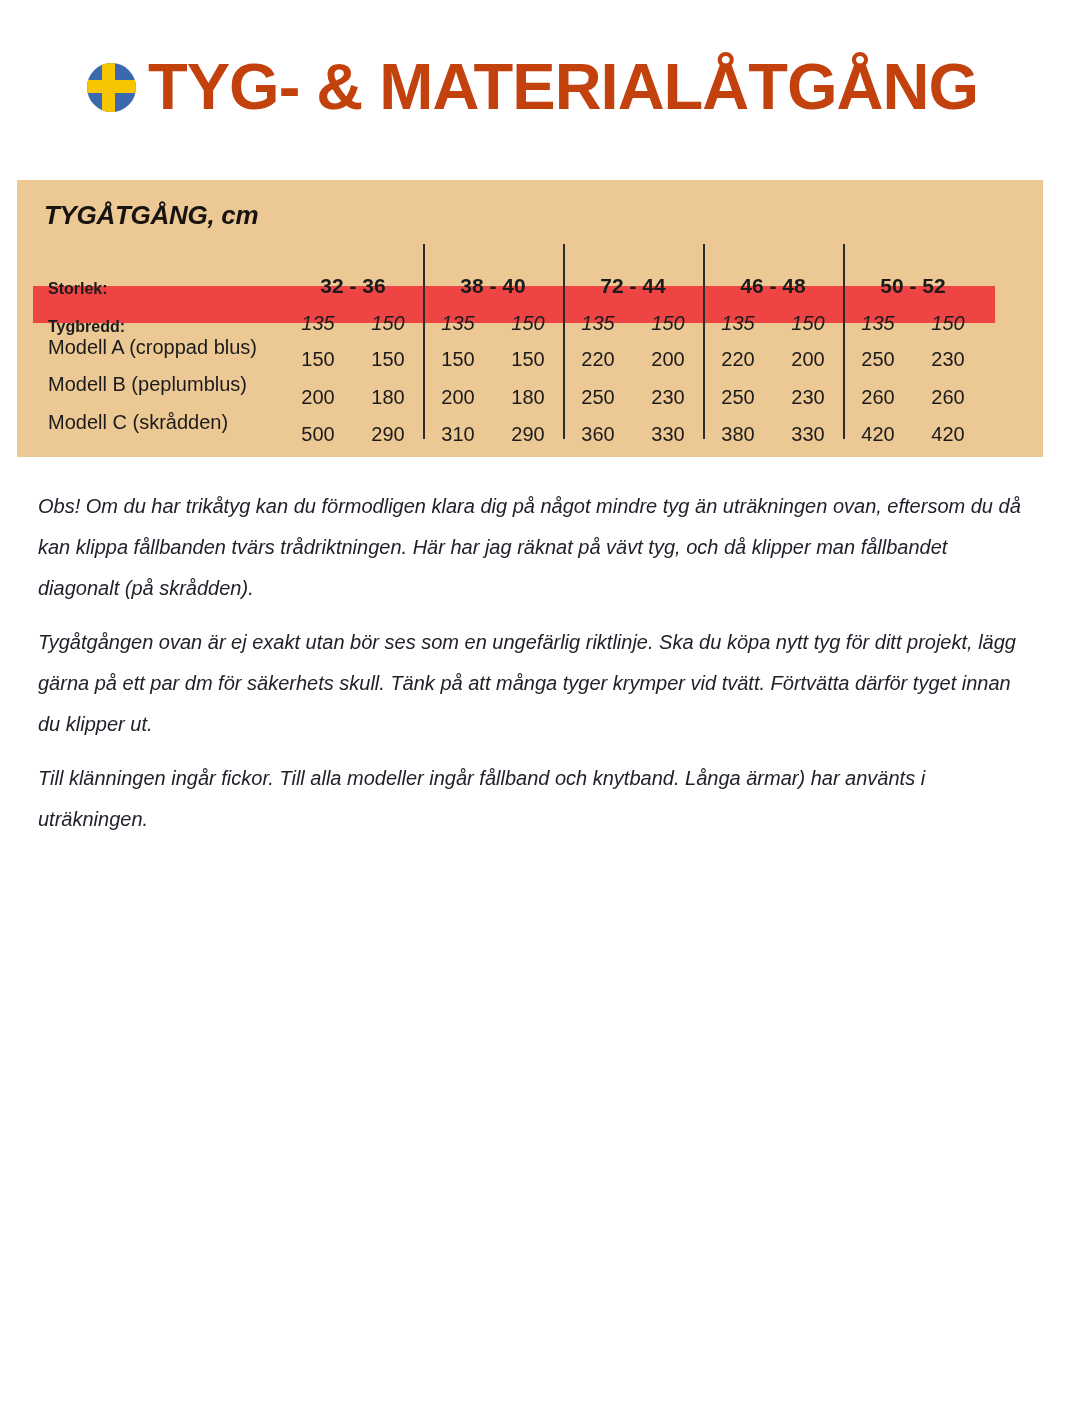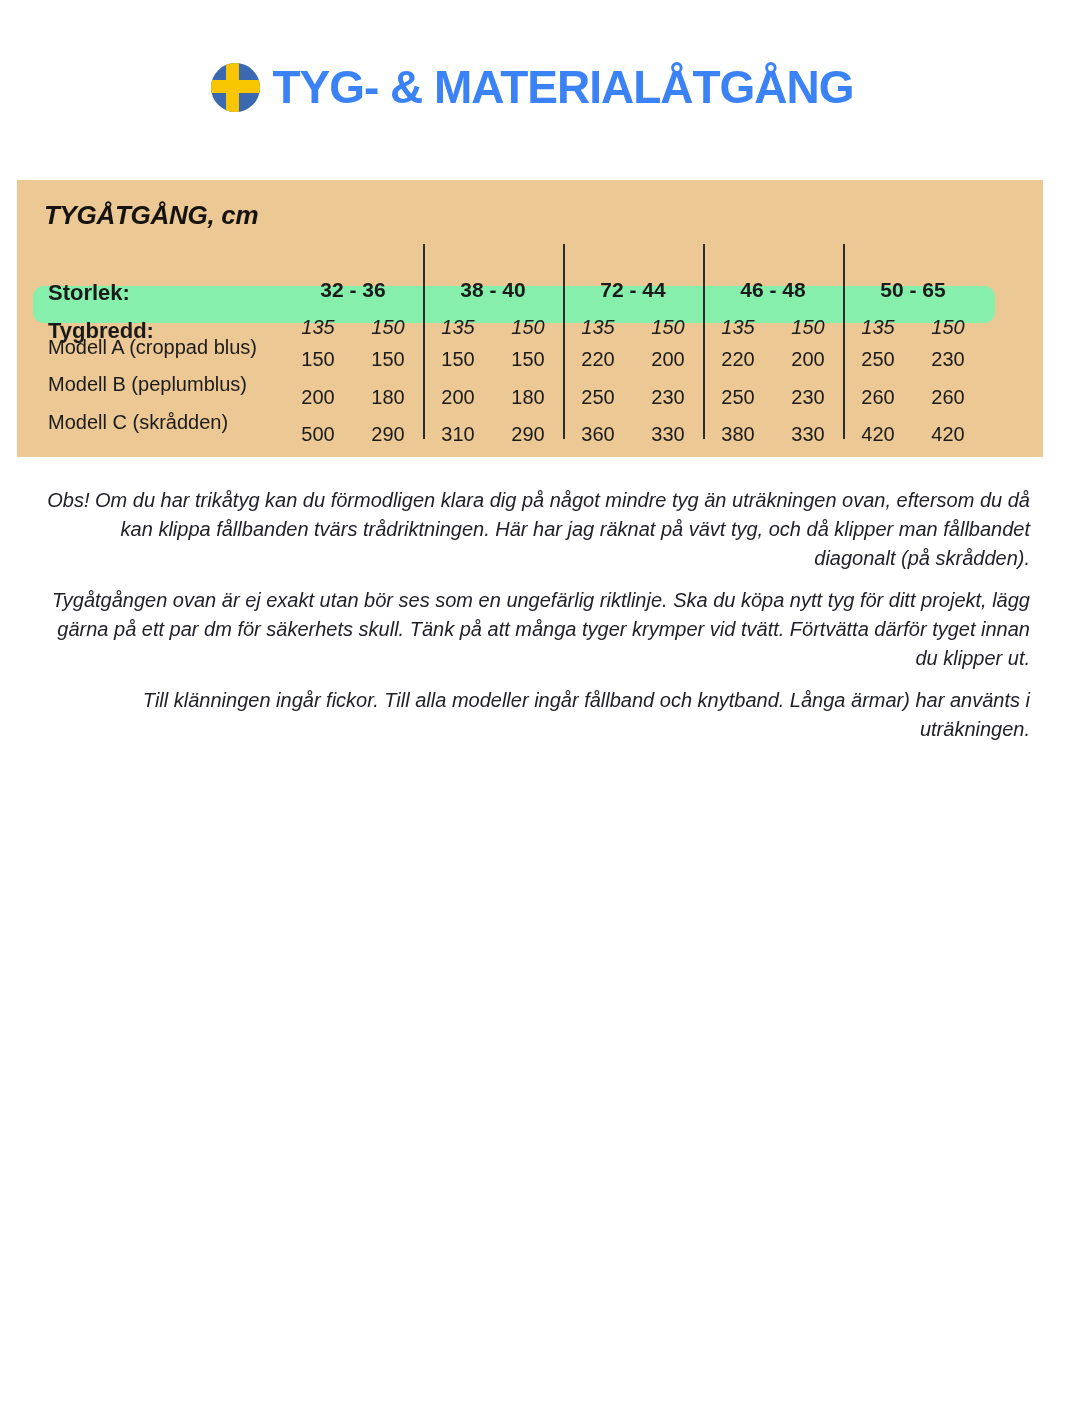--- a/index.html
+++ b/index.html
@@ -38,25 +38,25 @@
     width:27%; height:100%;
     background:#f8c600;
   }
   .flag .bar-h {
     position:absolute;
     top:36%; left:0;
     width:100%; height:27%;
     background:#f8c600;
   }
   .page-title {
-    font-size:46px;
+    font-size:65px;
     font-weight:700;
     letter-spacing:-1px;
     line-height:54px;
-    color:#3b82f6;
+    color:#c2410c;
     white-space:nowrap;
   }
 
   
   .panel {
     position:absolute;
     left:17px; top:180px;
     width:1026px; height:277px;
     background:#ecc894;
   }
@@ -75,24 +75,24 @@
     width:962px;
     z-index:1;
   }
   .t-row {
     display:grid;
     align-items:center;
     height:37.5px;
     font-size:20px;
   }
   .row-sizes  { grid-template-columns:250px repeat(5,140px); font-weight:700; font-size:21px; }
-  .row-widths { grid-template-columns:250px repeat(10,70px); background:#86efac;border-radius:11px; }
+  .row-widths { grid-template-columns:250px repeat(10,70px); background:#ef4444; }
   .row-model  { grid-template-columns:250px repeat(10,70px); }
   .cell-label { padding-left:15px; text-align:left; }
-  .row-sizes .cell-label, .row-widths .cell-label { font-weight:700; font-size:22px; font-style:normal;margin-top:32px; }
+  .row-sizes .cell-label, .row-widths .cell-label { font-weight:700; font-size:16px; font-style:normal;margin-top:32px; }
   .cell-num { text-align:center;margin-top:25px; }
   .row-widths .cell-num { font-style:italic; font-size:20px; }
   .vline {
     position:absolute;
     top:64px;
     width:2px; height:195px;
     background:#2c2c2c;
     z-index:2;
   }
   .vline-1 { left:406px; }
@@ -100,23 +100,22 @@
   .vline-3 { left:686px; }
   .vline-4 { left:826px; }
 
   
   .notes {
     position:absolute;
     left:38px; top:486px;
     width:992px;
     font-style:italic;
     font-size:20px;
-    line-height:29px;
+    line-height:41px;
     color:#21212b;
-    text-align:right;
   }
   .notes p { margin-bottom:13px; }
 </style>
 </head>
 <body>
 
 <div class="page">
 
   <div class="header">
     <span class="flag">
@@ -135,21 +134,21 @@
     <div class="vline vline-4"></div>
 
     <div class="tbl">
 
       <div class="t-row row-sizes">
         <div class="cell-label">Storlek:</div>
         <div class="cell-num">32 - 36</div>
         <div class="cell-num">38 - 40</div>
         <div class="cell-num">72 - 44</div>
         <div class="cell-num">46 - 48</div>
-        <div class="cell-num">50 - 65</div>
+        <div class="cell-num">50 - 52</div>
       </div>
 
       <div class="t-row row-widths">
         <div class="cell-label">Tygbredd:</div>
         <div class="cell-num">135</div>
         <div class="cell-num">150</div>
         <div class="cell-num">135</div>
         <div class="cell-num">150</div>
         <div class="cell-num">135</div>
         <div class="cell-num">150</div>

